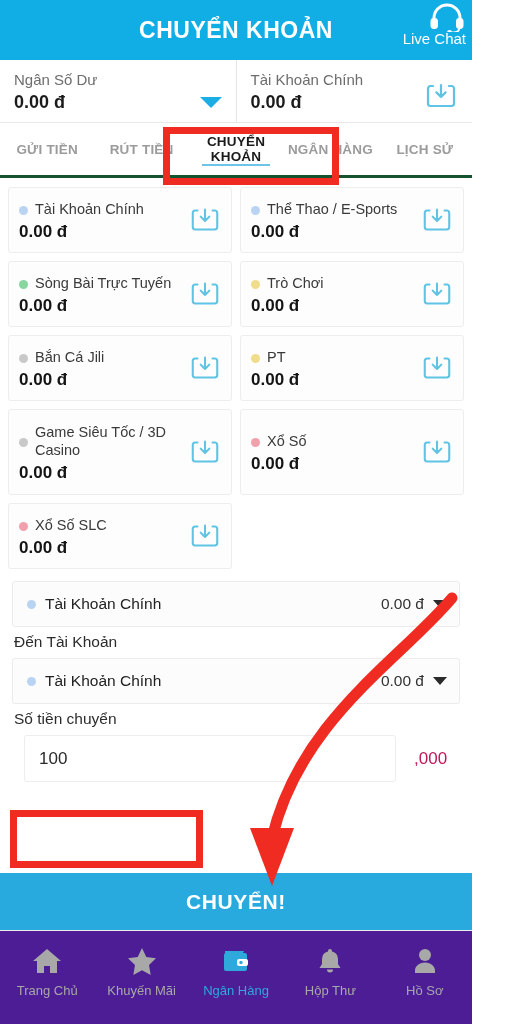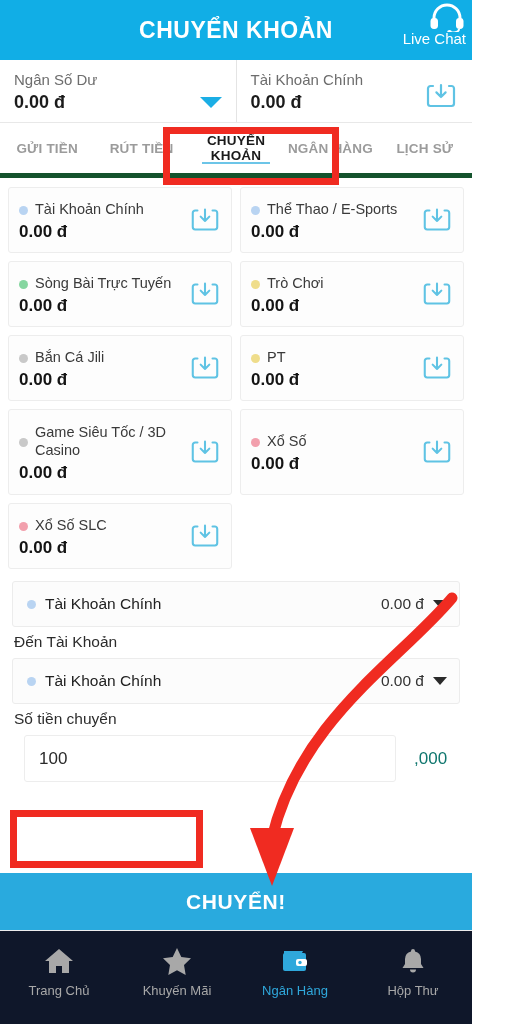--- a/index.html
+++ b/index.html
@@ -35,21 +35,21 @@
   .bal-amt { font-size:18px; font-weight:bold; color:#1b1b1b; line-height:24px; margin-top:1px; }
   .caret-blue {
     width:0; height:0; border-left:11px solid transparent; border-right:11px solid transparent;
     border-top:11px solid #1BAEE5; align-self:flex-end; margin:0 0 14px 18px;
   }
   .dl-btn { width:34px; height:34px; align-self:center; flex:none; }
 
   
   .tabs {
     display:flex; height:55px; align-items:flex-end;
-    border-bottom:5px solid #14532d; background:#fff; position:relative;
+    border-bottom:3px solid #14532d; background:#fff; position:relative;
   }
   .tab {
     flex:1; text-align:center; font-size:13.5px; font-weight:bold;
     color:#9b9b9b; letter-spacing:.2px; position:relative; height:100%;
     display:flex; align-items:center; justify-content:center;
   }
   .tab.active { color:#1a1a1a; }
   .tab.active::after {
     content:""; position:absolute; bottom:9px; left:14%; right:14%;
     height:2px; background:#6CC5E8;
@@ -84,33 +84,33 @@
   .caret-dark {
     width:0; height:0; border-left:7px solid transparent; border-right:7px solid transparent;
     border-top:8px solid #2b2b2b;
   }
   .amount-row { display:flex; align-items:center; margin-top:2px;padding-left:12px; }
   .amount-input {
     flex:1; height:47px; background:#fff; border:1px solid #ededed; border-radius:3px;
     font-family:"Liberation Sans", sans-serif; font-size:17px; color:#2a2a2a;
     padding:0 14px; outline:none;
   }
-  .amount-suffix { font-size:17px; color:#0f766e; margin-left:18px; width:46px; }
+  .amount-suffix { font-size:17px; color:#be185d; margin-left:18px; width:46px; }
 
   
   .submit {
     position:absolute; left:0; right:0; bottom:94px; height:57px;
     background:#29AADE; border:none; color:#fff; font-size:21px; font-weight:bold;
     font-family:"Liberation Sans", sans-serif; letter-spacing:.6px; cursor:pointer;
   }
 
   
   .bottomnav {
     position:absolute; left:0; right:0; bottom:0; height:94px;
-    background:#0f172a; border-top:1px solid #ececec; display:flex;
+    background:#4c1d95; border-top:1px solid #ececec; display:flex;
   }
   .navitem {
     flex:1; display:flex; flex-direction:column; align-items:center;
     justify-content:flex-start; padding-top:14px; color:#A8A8A8;
   }
   .navitem.active { color:#2FA8DC; }
   .nav-label { font-size:13px; margin-top:6px; }
   .nav-ico { height:32px; display:flex; align-items:center; }
 
   
@@ -386,20 +386,29 @@
     </div>
     <div class="navitem">
       <span class="nav-ico">
         <svg width="30" height="28" viewBox="0 0 30 28" fill="#A8A8A8">
             <path d="M15 2a2 2 0 0 1 2 2v.6A8 8 0 0 1 23 12v5l2.5 4h-21L7 17v-5a8 8 0 0 1 6-7.4V4a2 2 0 0 1 2-2z"></path>
             <path d="M12 22.5a3 3 0 0 0 6 0z"></path>
           </svg>
       </span>
       <span class="nav-label">Hộp Thư</span>
     </div>
+    <div class="navitem">
+      <span class="nav-ico">
+        <svg width="30" height="28" viewBox="0 0 30 28" fill="#A8A8A8">
+            <circle cx="15" cy="8" r="6"></circle>
+            <path d="M15 15.5c-6 0-10 3.8-10 8.2V26h20v-2.3c0-4.4-4-8.2-10-8.2z"></path>
+          </svg>
+      </span>
+      <span class="nav-label">Hồ Sơ</span>
+    </div>
   </div>
 
   <div class="anno anno-box" id="anno-tab"></div>
   <div class="anno anno-box" id="anno-input"></div>
   <svg class="anno" id="anno-arrow" viewBox="0 0 520 1024">
     <path d="M452 598 C 400 660, 300 720, 272 838" fill="none" stroke="#F02B21" stroke-width="11" stroke-linecap="round"></path>
     <path d="M250 828 L294 828 L272 886 Z" fill="#F02B21"></path>
   </svg>
 
 </div>

